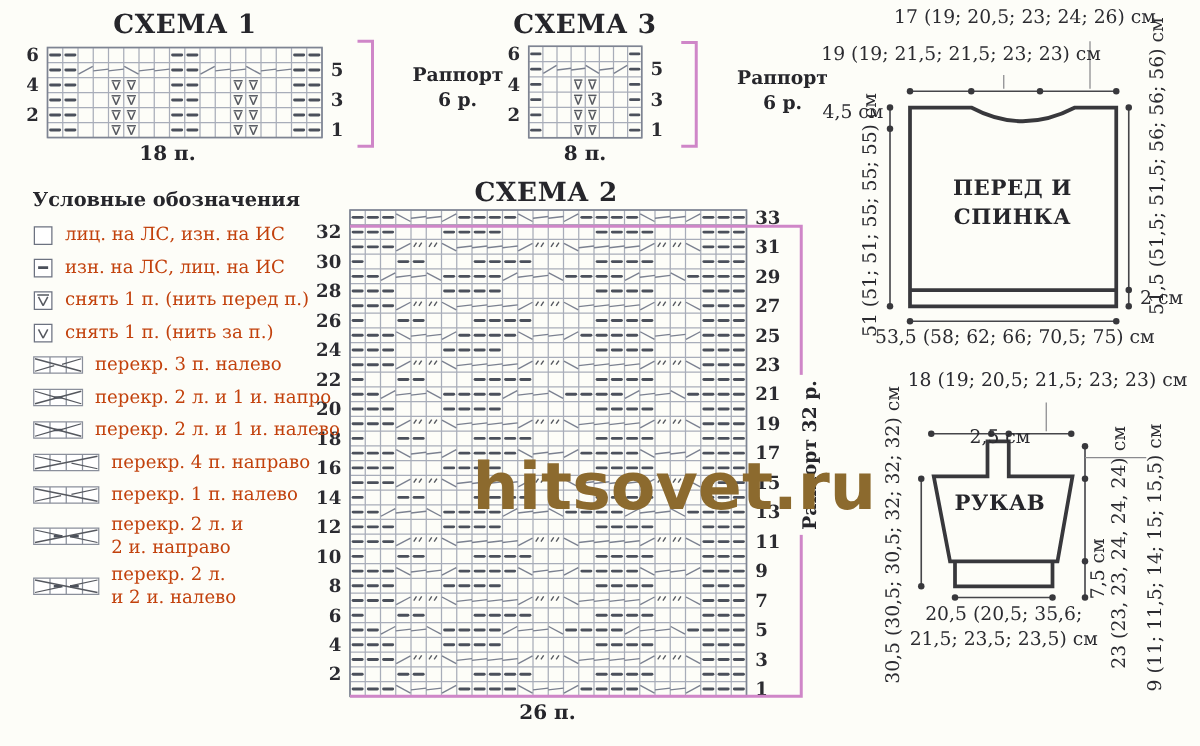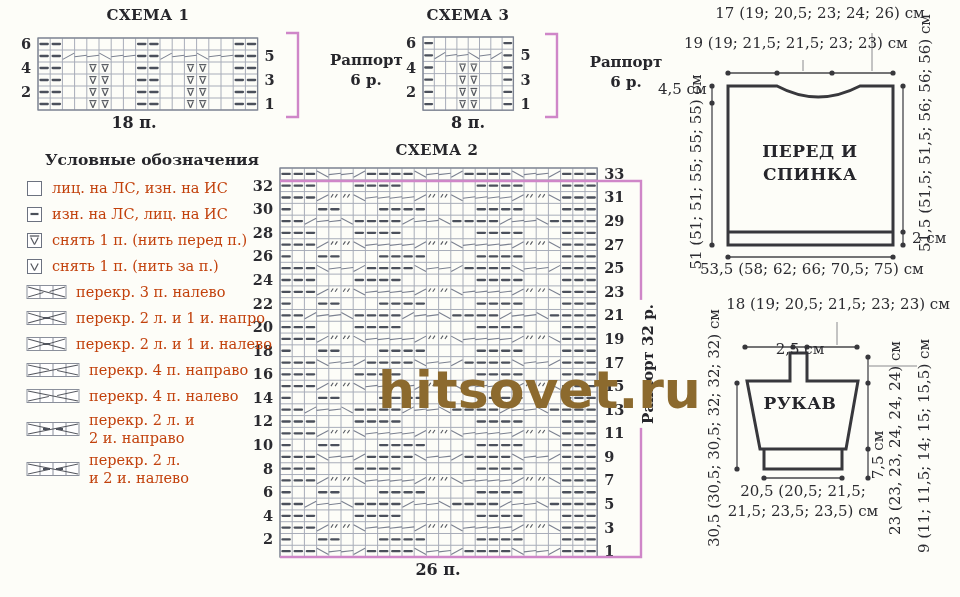--- a/index.html
+++ b/index.html
@@ -7,28 +7,28 @@
   .page{
     position:relative;width:960px;height:597px;background:#fdfdf8;
     overflow:hidden;font-family:"DejaVu Serif","Liberation Serif",serif;color:#26262b;
   }
   .page *{box-sizing:border-box;}
   svg.overlay{position:absolute;left:0;top:0;}
   .hlabel{position:absolute;font-size:15px;color:#2b2b30;white-space:nowrap;}
   .center{text-align:center;}
   .vlabel{position:absolute;font-size:15px;color:#2b2b30;white-space:nowrap;
     transform:translate(-50%,-50%) rotate(-90deg);}
-  .chart-title{position:absolute;font-weight:bold;font-size:15px;letter-spacing:.5px;text-align:center;}
+  .chart-title{position:absolute;font-weight:bold;font-size:21px;letter-spacing:.5px;text-align:center;}
   .stitch-label{position:absolute;font-weight:bold;font-size:16px;text-align:center;}
   .rapport{position:absolute;font-weight:bold;font-size:15px;text-align:center;line-height:1.35;margin-left:28px;}
   .rapport-vert{position:absolute;font-weight:bold;font-size:15px;white-space:nowrap;
     transform:translate(-50%,-50%) rotate(-90deg);background:#fdfdf8;padding:0 4px;}
   .schem-title{position:absolute;font-weight:bold;font-size:17px;text-align:center;line-height:1.35;letter-spacing:.5px;}
   .legend{position:absolute;left:26px;top:150px;width:252px;}
-  .legend-title{font-weight:bold;font-size:15.5px;margin-bottom:8px;text-align:center;}
+  .legend-title{font-weight:bold;font-size:15.5px;margin-bottom:8px;}
   .legend-item{display:flex;align-items:center;margin-bottom:4px;min-height:22px;}
   .legend-icon{flex:0 0 auto;margin-right:9px;display:flex;align-items:center;}
   .legend-label{font-size:14.5px;line-height:1.25;color:#c2410c;}
   .watermark{position:absolute;left:378px;top:320px;font-family:"DejaVu Sans","Liberation Sans",sans-serif;
     font-weight:bold;font-size:52px;color:#8c6a2e;letter-spacing:0px;margin-top:40px;}
 </style>
 </head>
 <body>
 
 <div class="page">
@@ -1226,21 +1226,21 @@
             <svg width="54" height="18">
               <rect x="1" y="2.5" width="52" height="13" fill="#fff" stroke="#8a8f9b" stroke-width="1"></rect>
               <line x1="14" y1="2.5" x2="14" y2="15.5" stroke="#8a8f9b" stroke-width="1"></line>
               <line x1="27" y1="2.5" x2="27" y2="15.5" stroke="#8a8f9b" stroke-width="1"></line>
               <line x1="40" y1="2.5" x2="40" y2="15.5" stroke="#8a8f9b" stroke-width="1"></line>
               <line x1="2" y1="4" x2="52" y2="14" stroke="#55585f" stroke-width="1.2"></line>
               <line x1="2" y1="14" x2="22.84" y2="9.5" stroke="#55585f" stroke-width="1"></line>
               <line x1="31.159999999999997" y1="8.5" x2="52" y2="4" stroke="#55585f" stroke-width="1"></line>
             </svg>
           </span>
-          <span class="legend-label">перекр. 4 п. налево</span>
+          <span class="legend-label">перекр. 1 п. налево</span>
         </div>
         <div class="legend-item">
           <span class="legend-icon">
             <svg width="54" height="18">
               <rect x="1" y="2.5" width="52" height="13" fill="#fff" stroke="#8a8f9b" stroke-width="1"></rect>
               <line x1="14" y1="2.5" x2="14" y2="15.5" stroke="#8a8f9b" stroke-width="1"></line>
               <line x1="27" y1="2.5" x2="27" y2="15.5" stroke="#8a8f9b" stroke-width="1"></line>
               <line x1="40" y1="2.5" x2="40" y2="15.5" stroke="#8a8f9b" stroke-width="1"></line>
               <line x1="17" y1="9" x2="24" y2="9" stroke="#4b505b" stroke-width="2"></line>
               <line x1="30" y1="9" x2="37" y2="9" stroke="#4b505b" stroke-width="2"></line>
@@ -1264,35 +1264,35 @@
               <line x1="2" y1="14" x2="22.84" y2="9.5" stroke="#55585f" stroke-width="1"></line>
               <line x1="31.159999999999997" y1="8.5" x2="52" y2="4" stroke="#55585f" stroke-width="1"></line>
             </svg>
           </span>
           <span class="legend-label">перекр. 2 л.<br>и 2 и. налево</span>
         </div>
       </div>
   </div>
 
   <div class="hlabel center" style="left:700px;top:4px;width:240px;">17 (19; 20,5; 23; 24; 26) см</div>
-  <div class="hlabel center" style="left:684px;top:34px;width:215px;">19 (19; 21,5; 21,5; 23; 23) см</div>
+  <div class="hlabel center" style="left:657px;top:34px;width:215px;">19 (19; 21,5; 21,5; 23; 23) см</div>
   <div class="schem-title" style="left:740px;top:140px;width:140px;">
     <span>ПЕРЕД И</span><br>
     <span>СПИНКА</span>
   </div>
   <div class="hlabel" style="left:658px;top:80px;width:48px;text-align:right;">4,5 см</div>
   <div class="vlabel" style="left:696px;top:172px;">51 (51; 51; 55; 55; 55) см</div>
   <div class="vlabel" style="left:925px;top:133px;">51,5 (51,5; 51,5; 56; 56; 56) см</div>
   <div class="hlabel" style="left:912px;top:229px;">2 см</div>
   <div class="hlabel center" style="left:700px;top:260px;width:220px;">53,5 (58; 62; 66; 70,5; 75) см</div>
 
   <div class="hlabel center" style="left:718px;top:295px;width:240px;">18 (19; 20,5; 21,5; 23; 23) см</div>
   <div class="hlabel center" style="left:760px;top:340px;width:80px;">2,5 см</div>
   <div class="schem-title" style="left:740px;top:392px;width:120px;">РУКАВ</div>
   <div class="vlabel" style="left:714px;top:428px;">30,5 (30,5; 30,5; 32; 32; 32) см</div>
   <div class="vlabel" style="left:878px;top:455px;">7,5 см</div>
   <div class="vlabel" style="left:895px;top:438px;">23 (23, 23, 24, 24, 24) см</div>
   <div class="vlabel" style="left:924px;top:446px;">9 (11; 11,5; 14; 15; 15,5) см</div>
-  <div class="hlabel center" style="left:713px;top:482px;width:180px;">20,5 (20,5; 21,5;</div>
+  <div class="hlabel center" style="left:713px;top:482px;width:180px;">20,5 (20,5; 35,6;</div>
   <div class="hlabel center" style="left:703px;top:502px;width:200px;">21,5; 23,5; 23,5) см</div>
 
   <div class="watermark">hitsovet.ru</div>
 </div>
 
 </body></html>

